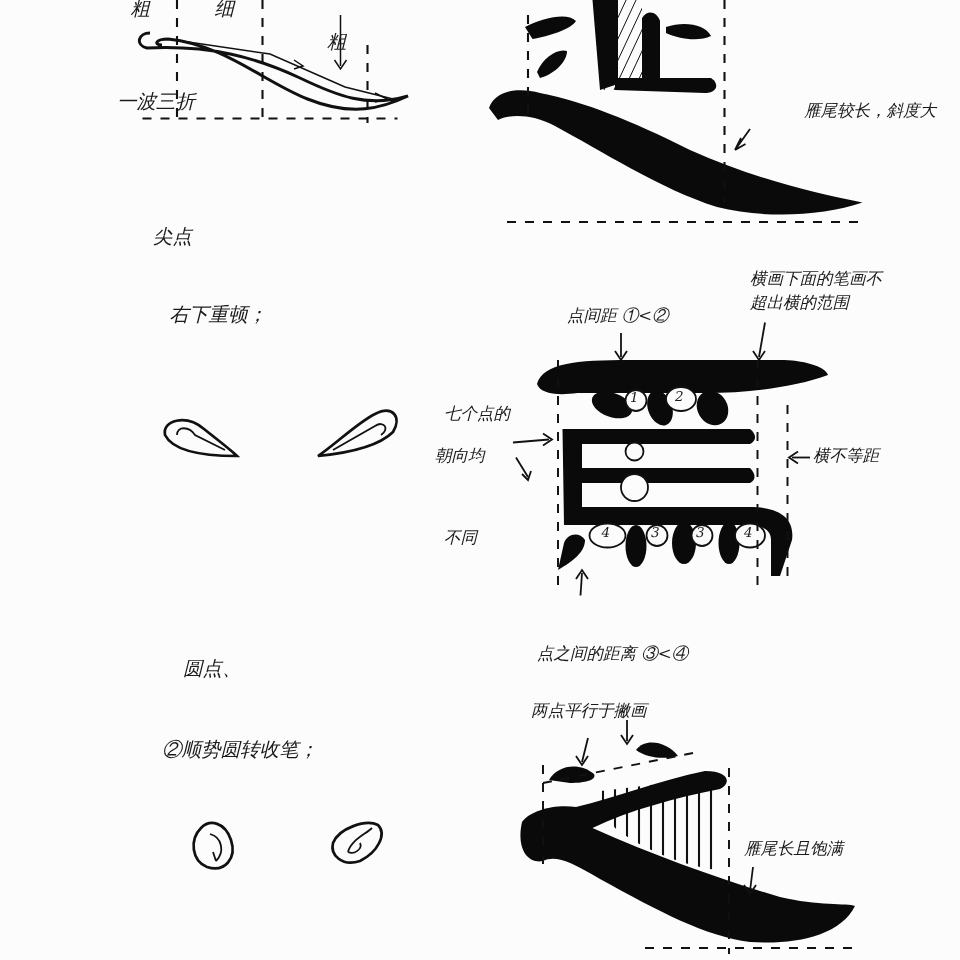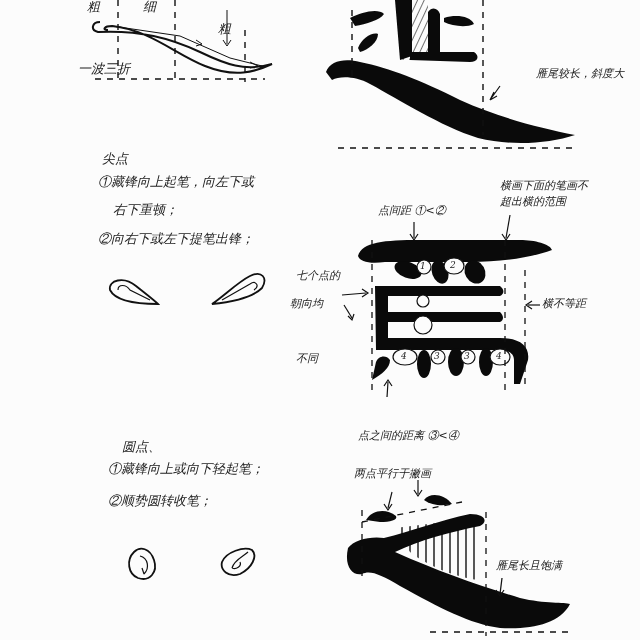--- a/index.html
+++ b/index.html
@@ -136,40 +136,37 @@
   </svg>
 
   <div class="note n13" style="left:87px;top:0px;">粗</div>
   <div class="note n13" style="left:143px;top:0px;">细</div>
   <div class="note n13" style="left:218px;top:22px;">粗</div>
   <div class="note n13" style="left:78px;top:62px;">一波三折</div>
 
   <div class="note n11" style="left:500px;top:68px;margin-left:36px;">雁尾较长，斜度大</div>
 
   <div class="note n13" style="left:102px;top:152px;">尖点</div>
-  <div class="note n13" style="left:98px;top:175px;">①藏锋向上起笔，向左下或</div>
   <div class="note n13" style="left:113px;top:203px;font-family:Liberation Serif, serif;">右下重顿；</div>
-  <div class="note n13" style="left:98px;top:232px;">②向右下或左下提笔出锋；</div>
 
   <div class="note n11" style="left:378px;top:205px;">点间距 ①&lt;②</div>
   <div class="note n11" style="left:500px;top:180px;font-style:italic;">横画下面的笔画不</div>
   <div class="note n11" style="left:500px;top:196px;">超出横的范围</div>
   <div class="note n11" style="left:296px;top:270px;">七个点的</div>
   <div class="note n11" style="left:290px;top:298px;">朝向均</div>
   <div class="note n11" style="left:296px;top:320px;margin-top:33px;">不同</div>
   <div class="note n11" style="left:542px;top:298px;">横不等距</div>
   <div class="note n11" style="left:358px;top:398px;margin-top:32px;">点之间的距离 ③&lt;④</div>
 
   <div class="note n9" style="left:420px;top:261px;font-size:9px;">1</div>
   <div class="note" style="left:450px;top:260px;font-size:9px;">2</div>
   <div class="note" style="left:401px;top:351px;font-size:9px;">4</div>
   <div class="note" style="left:434px;top:351px;font-size:9px;">3</div>
   <div class="note" style="left:464px;top:351px;font-size:9px;">3</div>
   <div class="note" style="left:496px;top:351px;font-size:9px;">4</div>
 
   <div class="note n13" style="left:122px;top:440px;">圆点、</div>
-  <div class="note n13" style="left:108px;top:462px;">①藏锋向上或向下轻起笔；</div>
   <div class="note n13" style="left:108px;top:494px;">②顺势圆转收笔；</div>
 
   <div class="note n11" style="left:354px;top:468px;">两点平行于撇画</div>
   <div class="note n11" style="left:496px;top:560px;">雁尾长且饱满</div>
 
 </div>
 
 </body></html>

